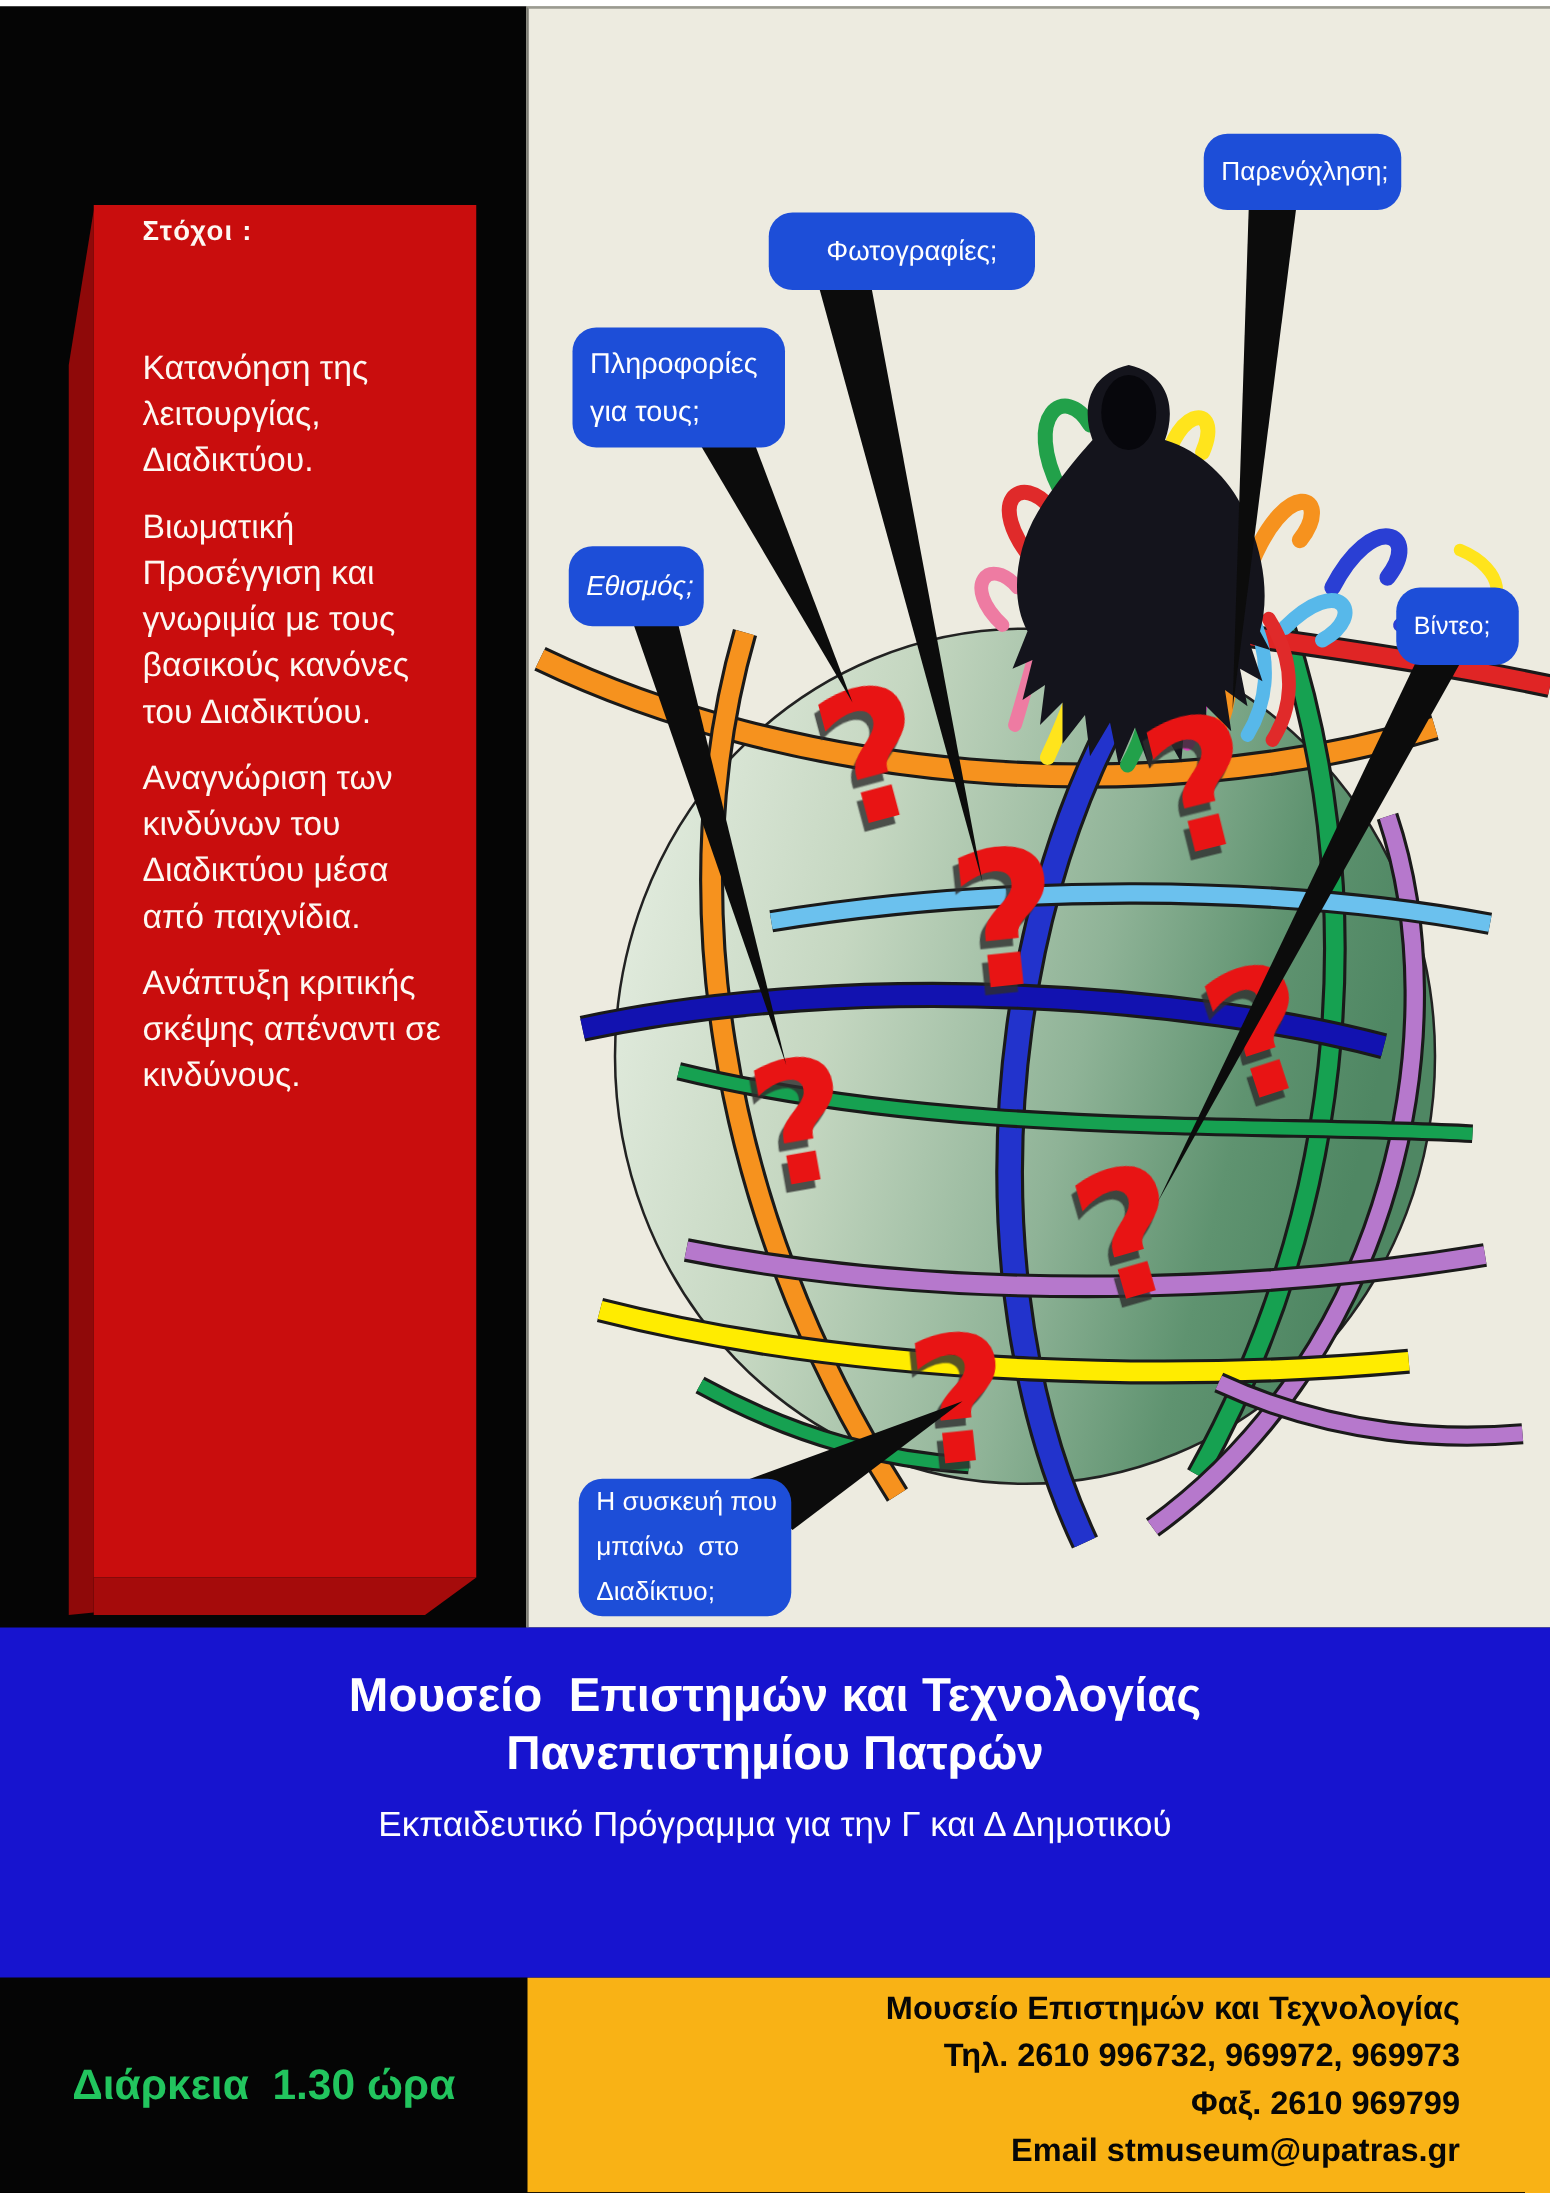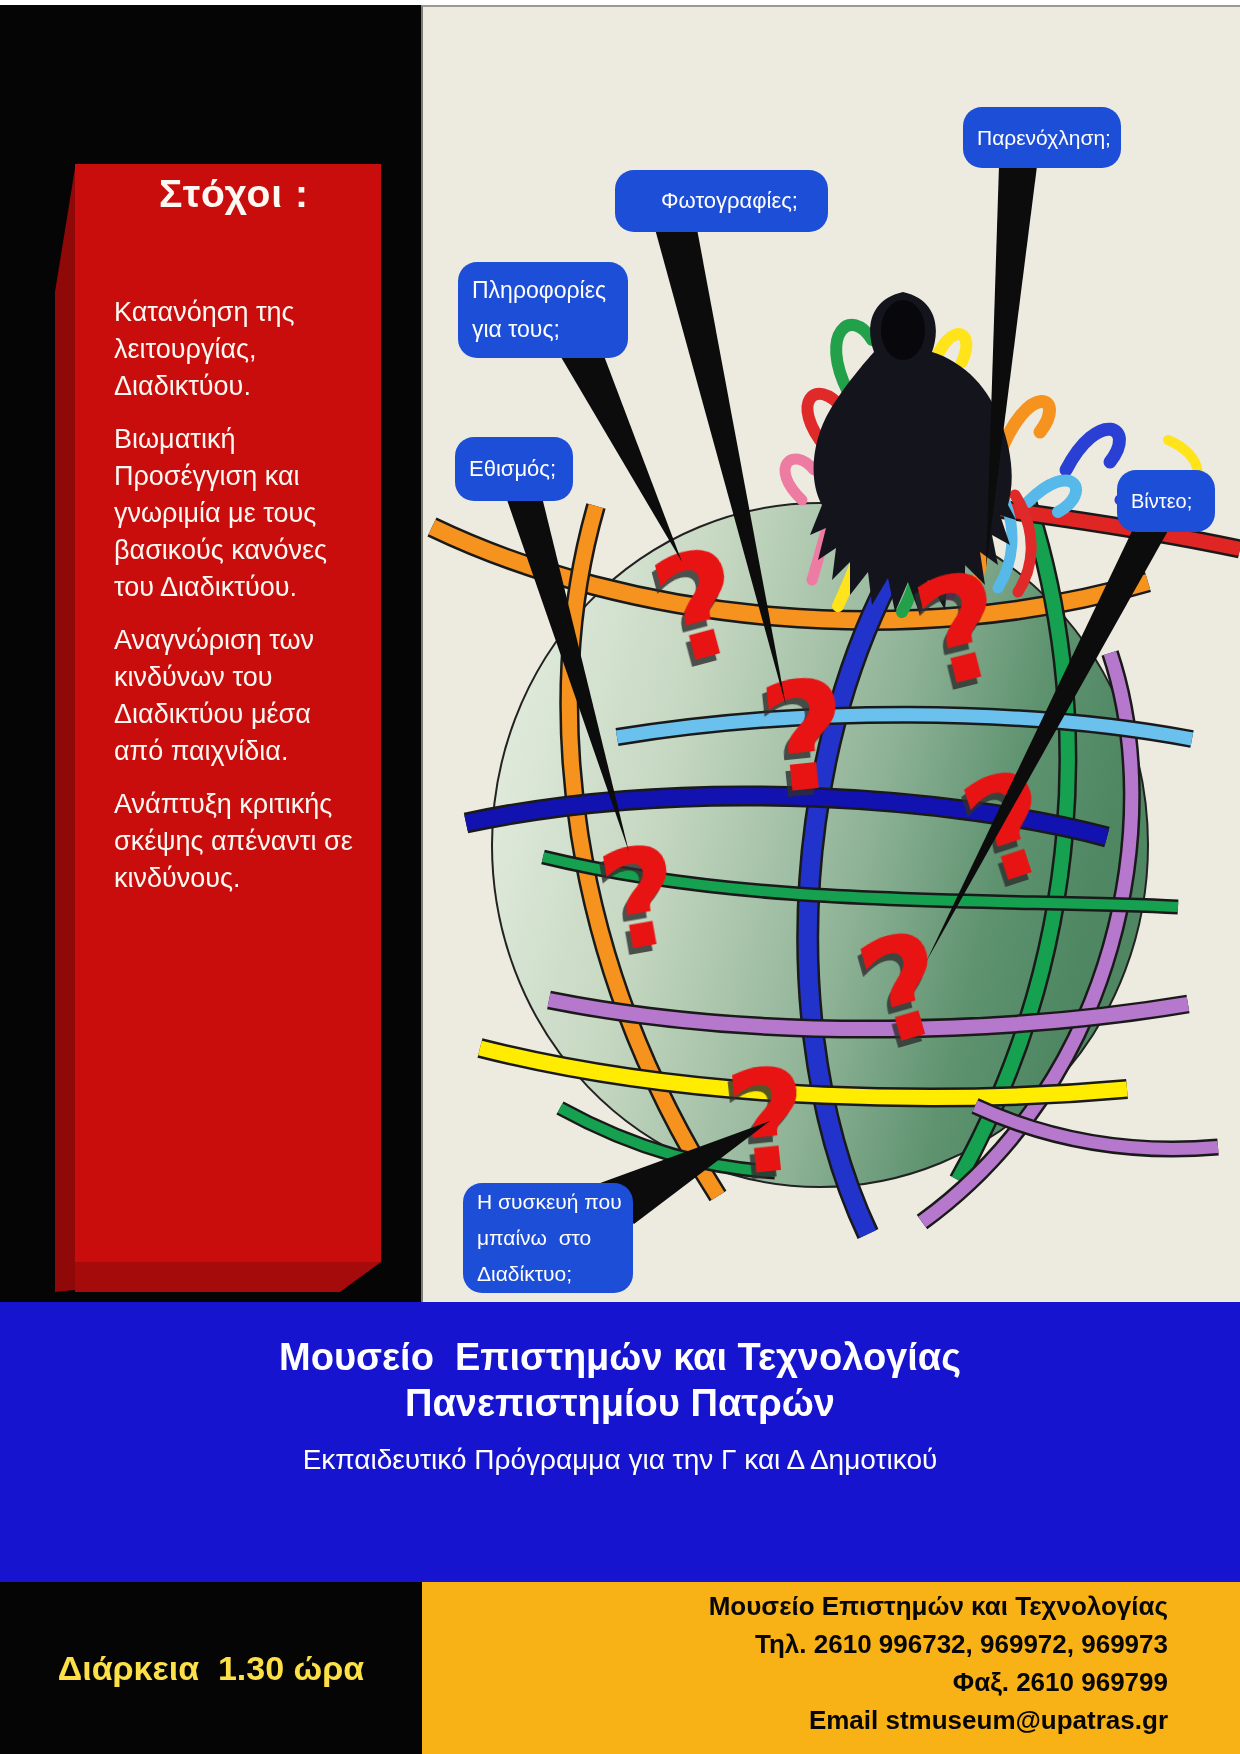--- a/index.html
+++ b/index.html
@@ -12,47 +12,47 @@
 
   
   #canvas-panel{position:absolute;left:421px;top:5px;width:819px;height:1297px;
                 background:#edebe0;border-left:2px solid #7d7d74;border-top:2px solid #9a9a90;box-sizing:border-box;}
 
   
   #artwork{position:absolute;left:0;top:0;width:1240px;height:1754px;pointer-events:none;}
 
   
   #goals-text{position:absolute;left:106px;top:172px;width:248px;color:#fdf8f2;z-index:3;}
-  #goals-heading{font-size:39px;font-weight:bold;letter-spacing:1px;margin:0 0 78px 8px;text-align:center;}
+  #goals-heading{font-size:22px;font-weight:bold;letter-spacing:1px;margin:0 0 78px 8px;}
   .goal-item{font-size:27px;line-height:37px;margin:0 0 16px 8px;}
 
   
   .bubble{position:absolute;background:#1d4ed8;color:#ffffff;border-radius:19px;z-index:5;
           display:flex;flex-direction:column;justify-content:center;}
   .bubble .line{padding-left:14px;white-space:pre-wrap;}
   #bubble-harassment{left:963px;top:107px;width:158px;height:61px;font-size:21px;}
   #bubble-photos{left:615px;top:170px;width:181px;height:62px;font-size:22px;padding-left:32px;}
   #bubble-info{left:458px;top:262px;width:170px;height:96px;font-size:23px;line-height:39px;}
-  #bubble-addiction{left:455px;top:437px;width:118px;height:64px;font-size:22px;}
+  #bubble-addiction{left:455px;top:437px;width:108px;height:64px;font-size:22px;font-style:italic;}
   #bubble-video{left:1117px;top:470px;width:98px;height:62px;font-size:20px;}
   #bubble-device{left:463px;top:1183px;width:170px;height:110px;font-size:21px;line-height:36px;}
 
   
   #blue-band{position:absolute;left:0;top:1302px;width:1240px;height:280px;background:#1714cf;
              text-align:center;color:#ffffff;z-index:2;}
   .org-line{font-size:38px;font-weight:bold;line-height:46px;white-space:pre-wrap;}
   #org-block{padding-top:32px;}
   #program-line{font-size:28px;margin-top:18px;white-space:pre-wrap;}
   #band-title{font-size:48px;font-weight:bold;color:#e60d0d;margin-top:20px;letter-spacing:1px;
               text-shadow:-3px 3px 0 #11114e;white-space:pre-wrap;}
 
   
   #bottom-row{position:absolute;left:0;top:1582px;width:1240px;height:172px;background:#050505;}
   #duration{position:absolute;left:0;top:0;width:422px;height:172px;display:flex;align-items:center;
-            justify-content:center;color:#fde047;font-size:34px;font-weight:bold;white-space:pre-wrap;}
+            justify-content:center;color:#22c55e;font-size:34px;font-weight:bold;white-space:pre-wrap;}
   #contact-box{position:absolute;left:422px;top:0;width:818px;height:172px;background:#f9b215;
                color:#070707;font-weight:bold;font-size:26px;line-height:38px;text-align:right;
                box-sizing:border-box;padding:5px 72px 0 0;}
   .contact-line{white-space:pre-wrap;}
 
   .qm{font-family:"DejaVu Sans",sans-serif;font-weight:bold;fill:#e81414;
       filter:drop-shadow(-5px 6px 0 rgba(45,45,45,0.8));}
 </style>
 </head>
 <body>

